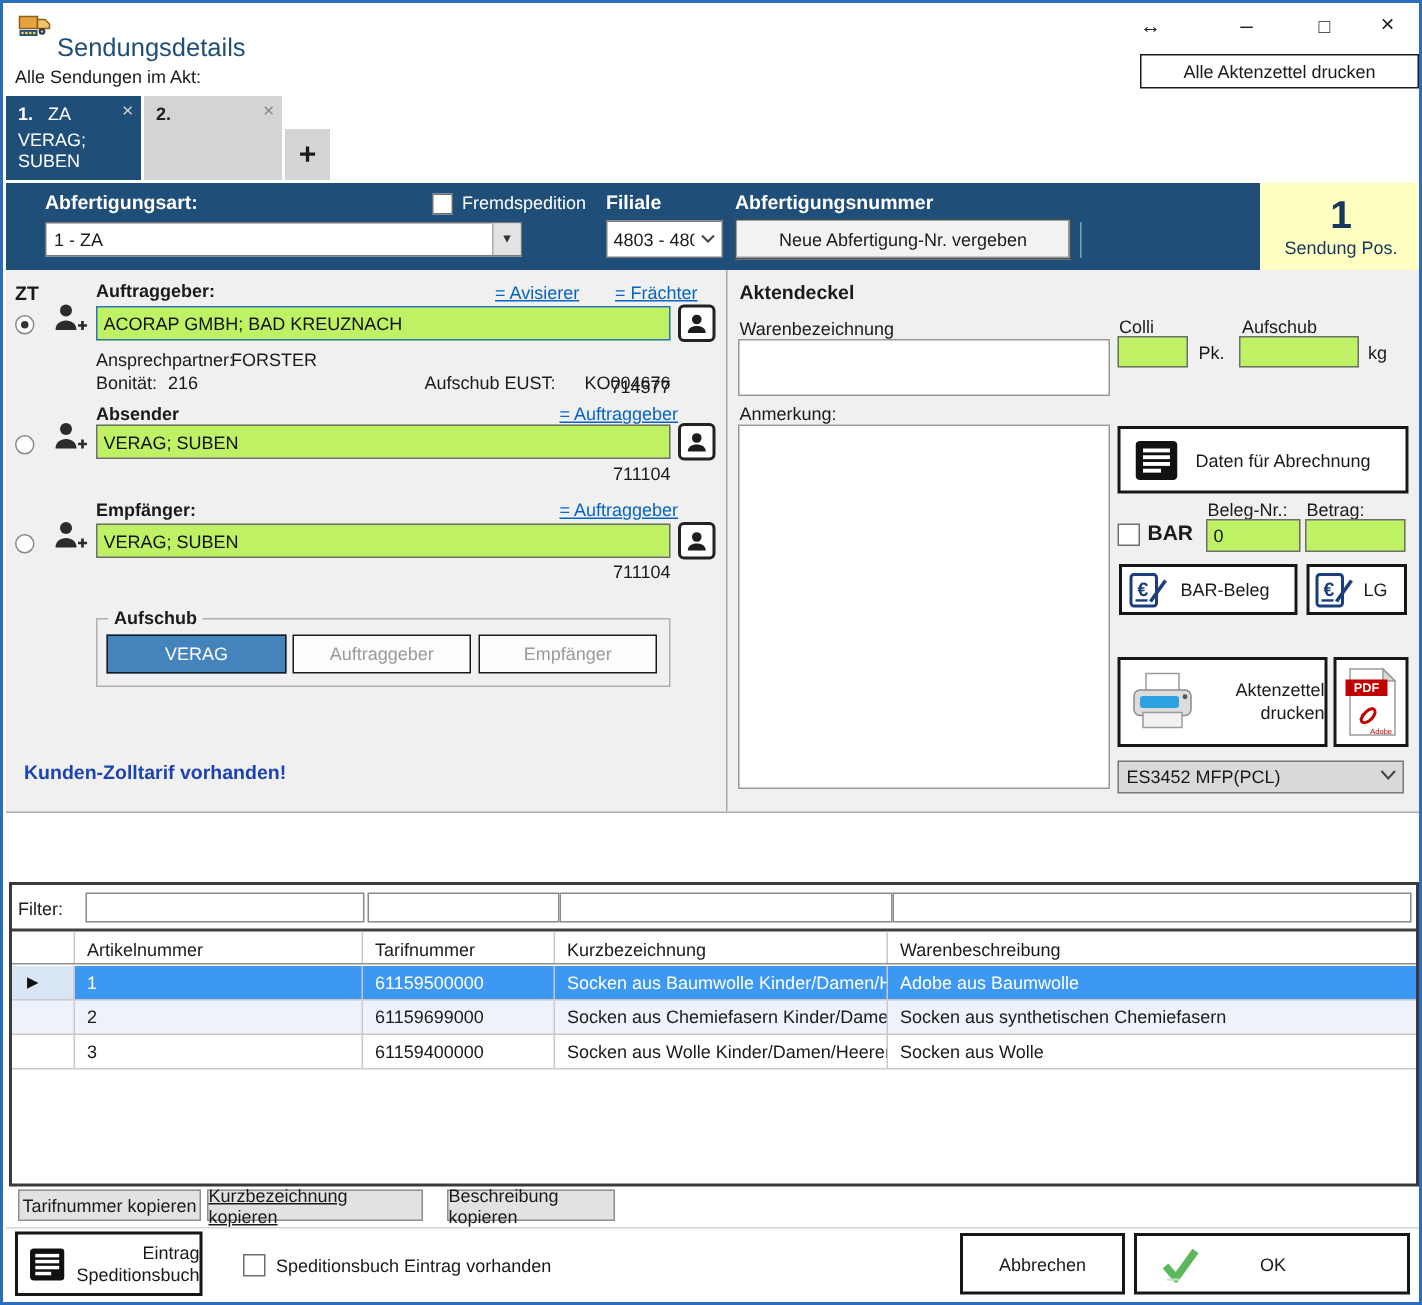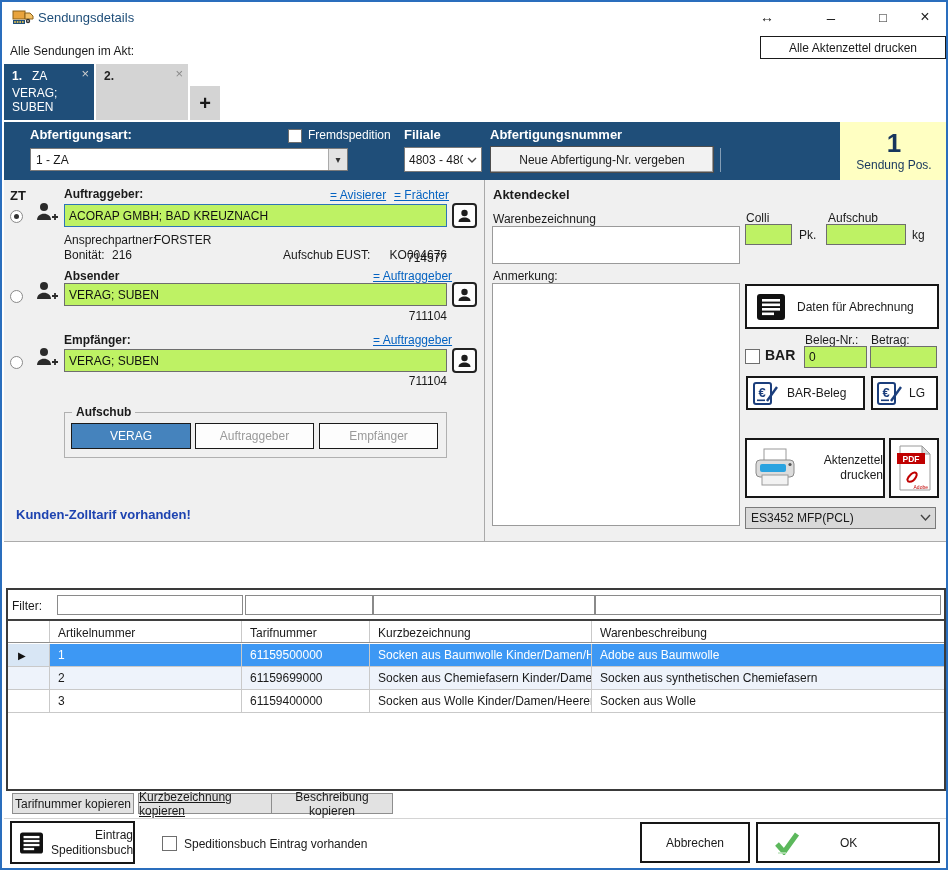--- a/index.html
+++ b/index.html
@@ -16,21 +16,21 @@
   .radio{width:13px;height:13px;border:1px solid #8a8a8a;border-radius:50%;background:#fff;}
   .radio.sel::after{content:"";position:absolute;left:3px;top:3px;width:5px;height:5px;border-radius:50%;background:#333;}
   .btn-dark-border{background:#fff;border:2px solid #161616;display:flex;align-items:center;cursor:pointer;}
   .btn-flat{background:#e2e2e2;border:1px solid #8e8e8e;font-size:12px;display:flex;align-items:center;justify-content:center;cursor:pointer;}
   .combo{background:#fff;border:1px solid #7a7a7a;display:flex;align-items:center;cursor:pointer;}
   .chev{margin-left:auto;padding-right:4px;color:#444;font-size:11px;}
 
   
   #titlebar{left:0;top:0;width:100%;height:30px;background:#fff;}
   #app-icon{left:10px;top:7px;}
-  #win-title{left:36px;top:8px;font-size:13px;color:#1f4e79;}
+  #win-title{left:36px;top:20px;font-size:17px;color:#1f4e79;}
   .winctl{top:4px;width:22px;height:22px;display:flex;align-items:center;justify-content:center;font-size:15px;color:#222;cursor:pointer;}
   #ctl-resize{left:754px;font-size:14px;}
   #ctl-min{left:818px;}
   #ctl-max{left:870px;font-size:13px;}
   #ctl-close{left:912px;font-size:16px;}
 
   #print-all{left:758px;top:34px;width:186px;height:23px;background:#fff;border:1px solid #1a1a1a;
              display:flex;align-items:center;justify-content:center;cursor:pointer;}
   #tabs-label{left:8px;top:42px;}
 
@@ -75,21 +75,21 @@
   #zt-label{left:8px;top:186px;font-size:13px;}
   #radio1{left:8px;top:208px;}
   #radio2{left:8px;top:288px;}
   #radio3{left:8px;top:354px;}
   .padd{width:26px;height:22px;cursor:pointer;}
   #padd1{left:32px;top:200px;}
   #padd2{left:32px;top:279px;}
   #padd3{left:32px;top:345px;}
   #auft-label{left:62px;top:185px;}
   #link-avisierer{left:328px;top:186px;}
-  #link-fraechter{left:392px;top:186px;}
+  #link-fraechter{left:408px;top:186px;}
   #auft-input{left:62px;top:202px;width:383px;height:23px;border:1px solid #2e75b6;}
   .pbtn{width:25px;height:25px;background:#fdfdfd;border:2px solid #222;border-radius:4px;display:flex;
         align-items:center;justify-content:center;cursor:pointer;}
   #pbtn1{left:450px;top:201px;}
   #pbtn2{left:450px;top:280px;}
   #pbtn3{left:450px;top:346px;}
   #auft-num{left:345px;top:229px;width:100px;margin-top:20px;}
   #ansp-label{left:62px;top:231px;}
   #ansp-val{left:152px;top:231px;}
   #bon-label{left:62px;top:246px;}
@@ -160,21 +160,21 @@
   .c1{width:192px;}
   .c2{width:128px;}
   .c3{width:222px;}
   .c4{flex:1;border-right:none;}
   #row0 .c0{background:#d8e6f5;color:#111;font-size:10px;padding-top:6px;}
   #ghead .c{padding-top:5px;}
 
   .copy-btn{top:791px;height:21px;}
   #copy1{left:10px;width:122px;}
   #copy2{left:136px;width:144px;text-decoration:underline;}
-  #copy3{left:269px;width:122px;text-align:center;}
+  #copy3{left:296px;width:112px;}
 
   #foot-sep{left:2px;top:816px;width:944px;height:1px;background:#d4d4d4;}
   #eintrag-btn{left:8px;top:819px;width:125px;height:43px;padding-left:8px;gap:8px;}
   #eintrag-btn .lbl{width:82px;text-align:right;line-height:15px;}
   #sped-cb{left:160px;top:834px;width:15px;height:15px;}
   #sped-label{left:182px;top:835px;}
   #abbrechen-btn{left:638px;top:820px;width:110px;height:41px;justify-content:center;}
   #ok-btn{left:754px;top:820px;width:184px;height:41px;padding-left:16px;gap:40px;}
 </style>
 </head>

